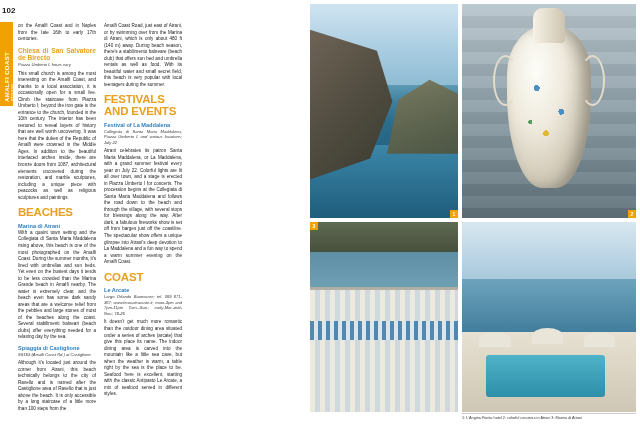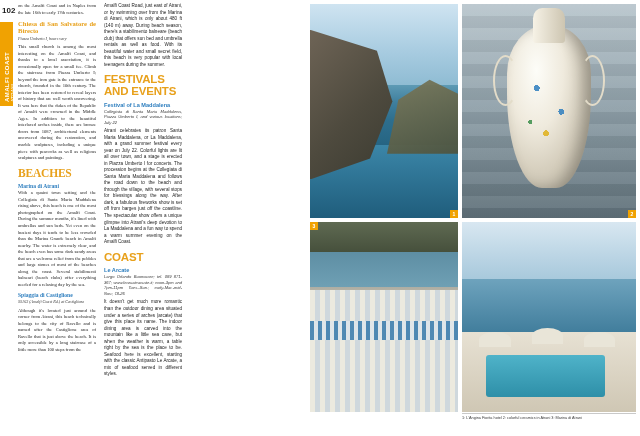--- a/index.html
+++ b/index.html
@@ -66,30 +66,30 @@
     white-space: nowrap;
     font-size: 5px;
     color: #ffffff;
     left: 10px;
     top: 80px;
   }
 
   
   .col {
     position: absolute;
-    top: 3px;
+    top: 23px;
     font-size: 4.6px;
     line-height: 1.42;
     color: #1c1c1c;
     text-align: justify;
   }
   .col p {
     margin: 0 0 3px 0;
   }
-  .col-1 { left: 18px;  width: 78px; font-family: Liberation Serif, serif; }
+  .col-1 { left: 18px;  width: 78px; }
   .col-2 { left: 104px; width: 78px; }
 
   h2.sec {
     font-size: 11.5px;
     line-height: 1.02;
     font-weight: bold;
     color: #e8a11c;
     margin: 6px 0 3px 0;
     letter-spacing: -0.2px;
   }

